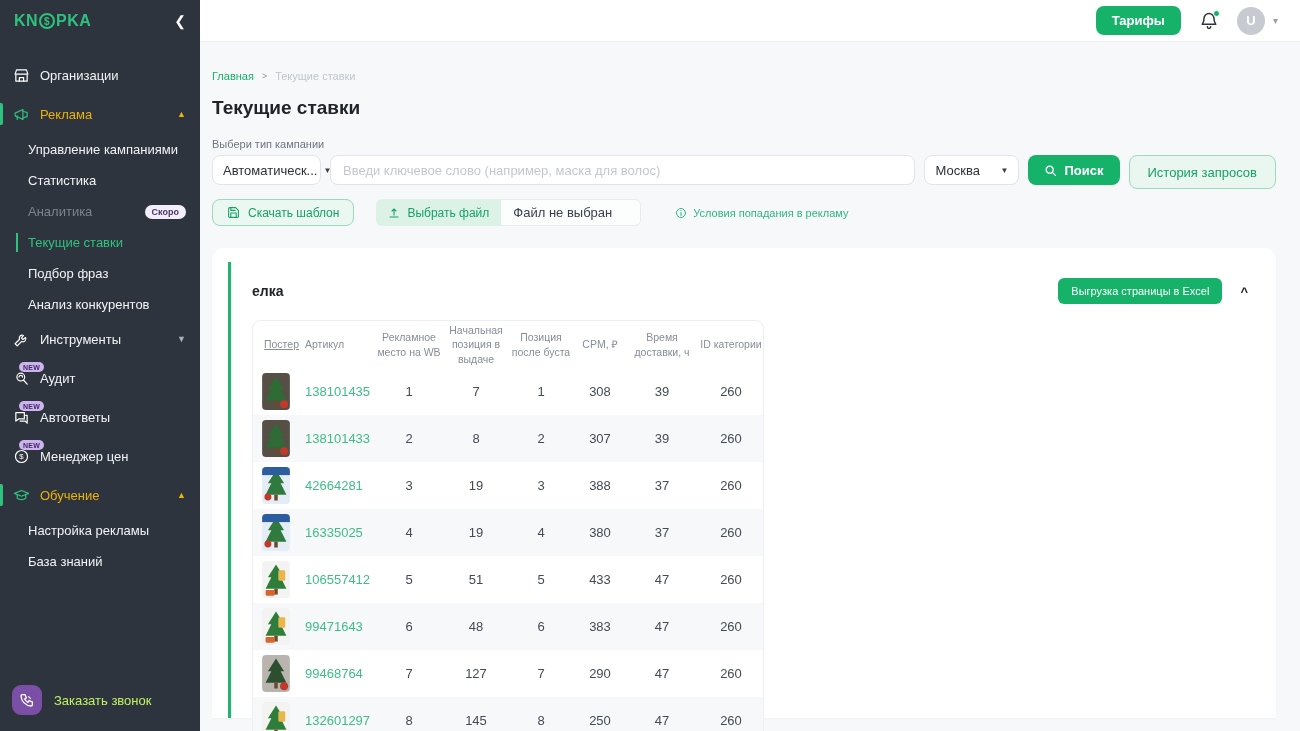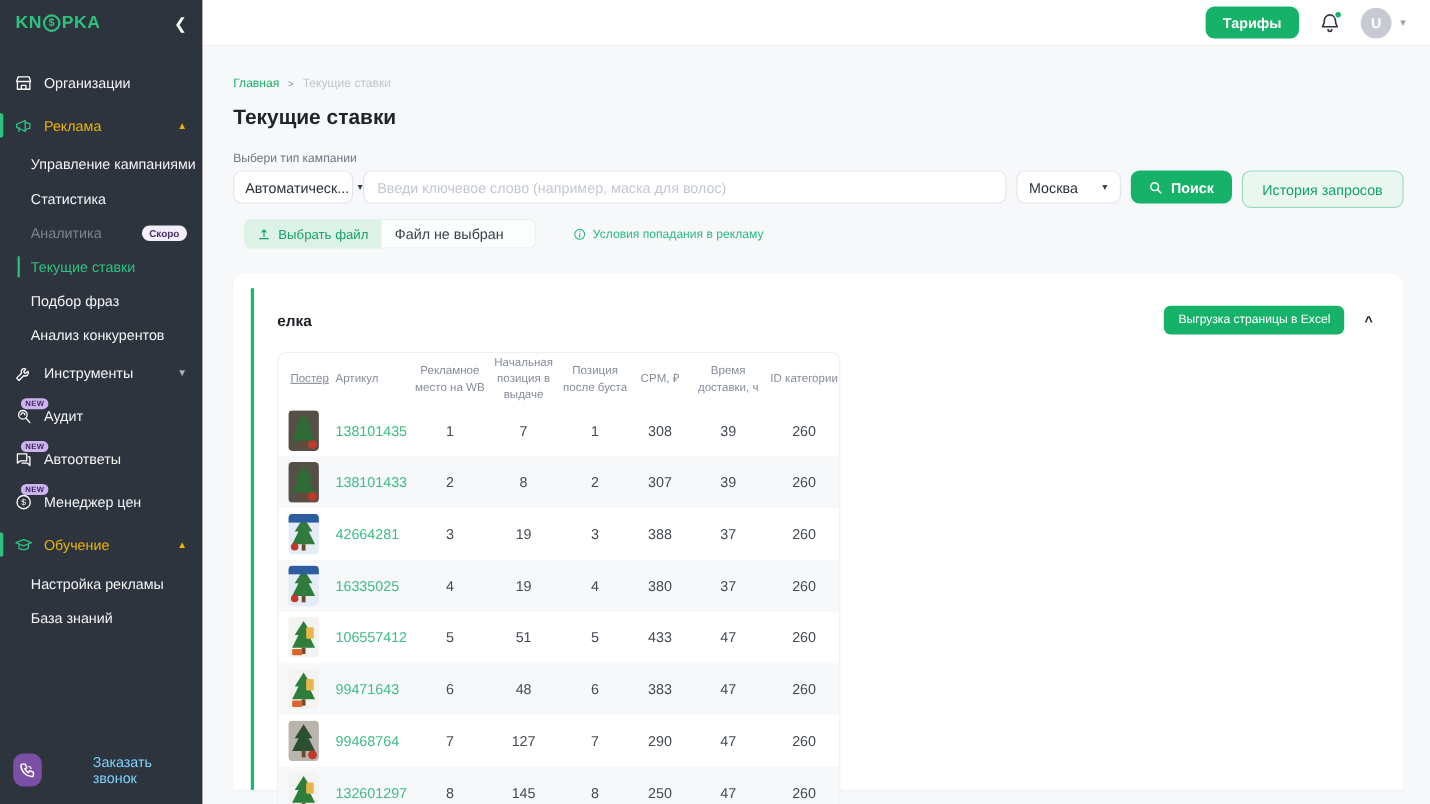--- a/index.html
+++ b/index.html
@@ -1,20 +1,20 @@
 <!DOCTYPE html>
 <html><head>
 <meta charset="utf-8">
 <style>
   * { margin:0; padding:0; box-sizing:border-box; }
   html,body { width:1300px; height:731px; overflow:hidden;
     font-family:"Liberation Sans", sans-serif; background:#f7f8f9; }
 
   
-  .sidebar { position:absolute; left:0; top:0; width:184px; height:731px;
+  .sidebar { position:absolute; left:0; top:0; width:200px; height:731px;
     background:#2e343d; color:#fff; z-index:5; display:flex; flex-direction:column; }
   .sidebar-head { height:42px; display:flex; align-items:center; justify-content:space-between;
     padding:0 14px 0 14px; }
   .logo { display:flex; align-items:center; font-weight:800; font-size:16px;
     color:#2ec27e; letter-spacing:.5px; }
   .logo .o-coin { width:16px; height:16px; border:2px solid #2ec27e; border-radius:50%;
     display:inline-flex; align-items:center; justify-content:center; font-size:10px;
     margin:0 1px; font-weight:800; }
   .collapse { color:#fff; font-size:14px; cursor:pointer; line-height:1; }
   .nav { flex:1; padding-top:14px; overflow:hidden; }
@@ -35,21 +35,21 @@
   .nav-item.group.c-green::after { content:""; position:absolute; left:0; top:8px; bottom:8px;
     width:3px; background:#2ec27e; border-radius:0 2px 2px 0; }
   .badge-soon { background:#f3eefc; color:#4a3566; font-size:9px; font-weight:700;
     border-radius:8px; padding:2px 7px; margin-left:8px; }
   .badge-new { position:absolute; top:-7px; left:7px; background:#cdb4ef; color:#3f2a62;
     font-size:7px; font-weight:700; border-radius:6px; padding:1.5px 4px; letter-spacing:.3px; }
   .call-row { display:flex; align-items:center; padding:12px 14px 16px 12px; }
   .call-ic { width:30px; height:30px; border-radius:9px; background:#7b4fa6; display:flex;
     align-items:center; justify-content:center; margin-right:12px; }
   .call-ic svg { width:16px; height:16px; }
-  .call-lbl { font-size:13px; color:#7dd3fc;margin-left:34px; }
+  .call-lbl { font-size:13px; color:#bef264; }
 
   
   .topbar { position:absolute; left:172px; top:0; right:0; height:42px; background:#fff;
     border-bottom:1px solid #edeff2; display:flex; align-items:center; justify-content:flex-end;
     padding-right:22px; gap:18px; }
   .btn-tariffs { background:#17b26a; color:#fff; border:none; border-radius:8px;
     font-size:13px; font-weight:700; padding:7px 16px; cursor:pointer;
     font-family:"Liberation Sans", sans-serif; }
   .bell { position:relative; width:20px; height:20px; }
   .bell svg { width:20px; height:20px; }
@@ -293,20 +293,27 @@
       <svg viewBox="0 0 24 24" fill="none" stroke="#fff" stroke-width="2.4" stroke-linecap="round">
         <circle cx="10.5" cy="10.5" r="6.5"></circle>
           <path d="M15.5 15.5 21 21"></path>
       </svg>
       <span>Поиск</span>
     </button>
     <button class="btn-history">История запросов</button>
   </div>
 
   <div class="row2">
+    <button class="btn-template">
+      <svg viewBox="0 0 24 24" fill="none" stroke="#17a267" stroke-width="2" stroke-linecap="round" stroke-linejoin="round">
+        <path d="M19 21H5a2 2 0 0 1-2-2V5a2 2 0 0 1 2-2h11l5 5v11a2 2 0 0 1-2 2z"></path>
+        <path d="M17 21v-8H7v8M7 3v5h8"></path>
+      </svg>
+      <span>Скачать шаблон</span>
+    </button>
     <div class="file-ctl">
       <span class="file-btn">
         <svg viewBox="0 0 24 24" fill="none" stroke="#17a267" stroke-width="2.2" stroke-linecap="round" stroke-linejoin="round">
           <path d="M12 16V4m0 0 -4 4m4-4 4 4"></path>
             <path d="M4 20h16"></path>
         </svg>
         <span>Выбрать файл</span>
       </span>
       <span class="file-name">Файл не выбран</span>
     </div>

